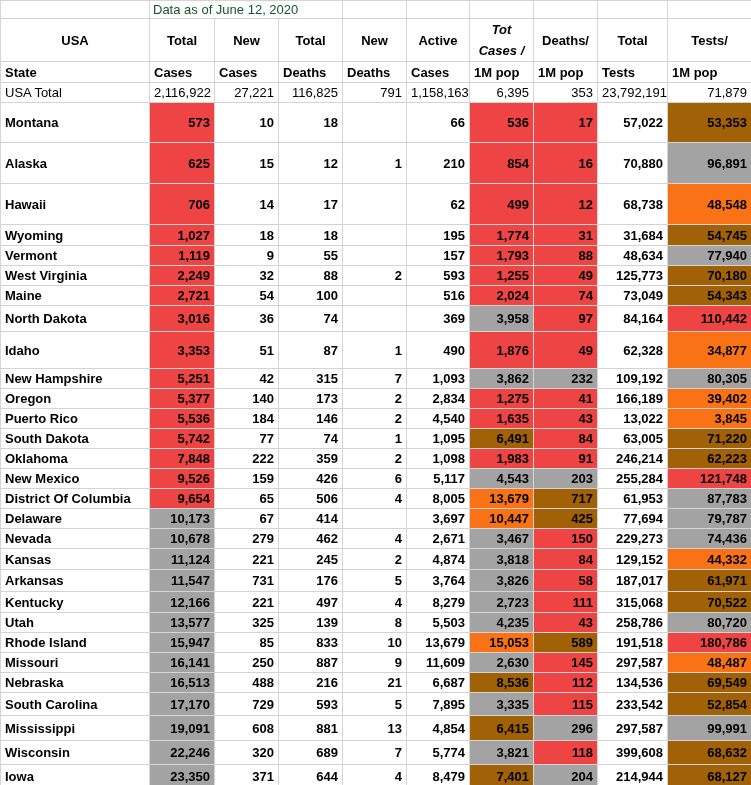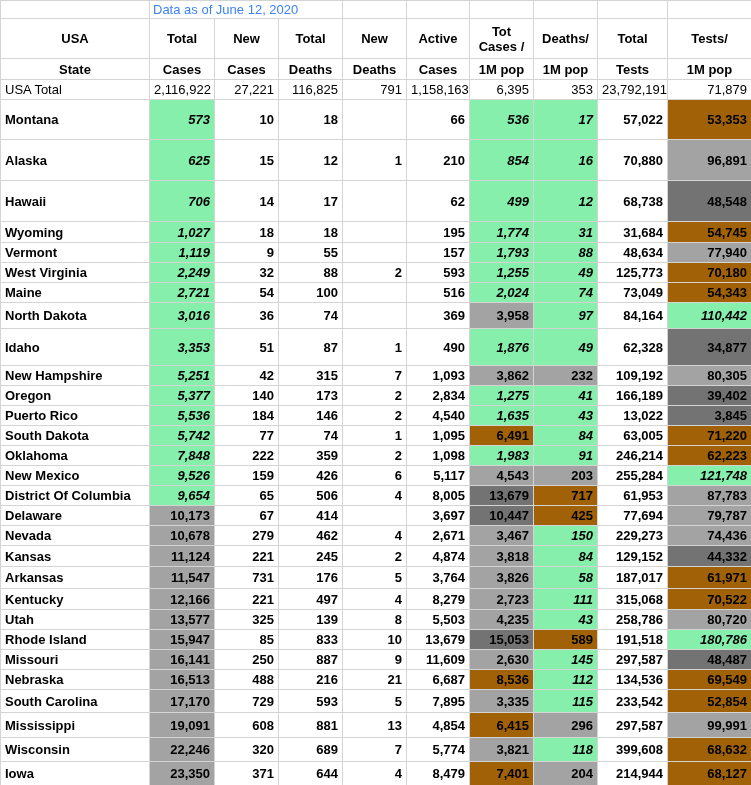--- a/index.html
+++ b/index.html
@@ -3,28 +3,28 @@
 <meta charset="utf-8">
 <style>
   html,body{margin:0;padding:0;background:#ffffff;}
   body{width:751px;height:785px;overflow:hidden;font-family:"Liberation Sans","DejaVu Sans",sans-serif;}
   table{border-collapse:collapse;table-layout:fixed;width:751px;}
   td{border:1px solid #d4d4d4;padding:0 4px 0 4px;font-size:13px;color:#000;white-space:nowrap;overflow:hidden;vertical-align:middle;}
   td.num{text-align:right;}
   td.name{text-align:left;font-weight:bold;}
   tr.state td.num{font-weight:bold;}
   tr.hdr td{text-align:center;font-weight:bold;}
-  tr.hdr2 td{text-align:center;font-weight:bold;}
+  tr.hdr2 td{font-weight:bold;}
   tr.total td{font-weight:normal;}
-  td.title{color:#3b82f6;text-align:left;font-size:13px;padding-left:3px;margin-left:8px;}
-  .g{background:#86efac;font-style:italic;}
+  td.title{color:#14532d;text-align:left;font-size:13px;padding-left:3px;margin-left:8px;}
+  .g{background:#ef4444;}
   .y{background:#a3a3a3;}
   .o{background:#a16207;}
-  .r{background:#737373;}
-  .hr{line-height:15px;}
+  .r{background:#f97316;}
+  .hr{line-height:21px;font-style:italic;}
 </style>
 </head>
 <body>
 
 <table>
   <colgroup>
     <col style="width:149px">
       <col style="width:65px">
       <col style="width:64px">
       <col style="width:64px">

